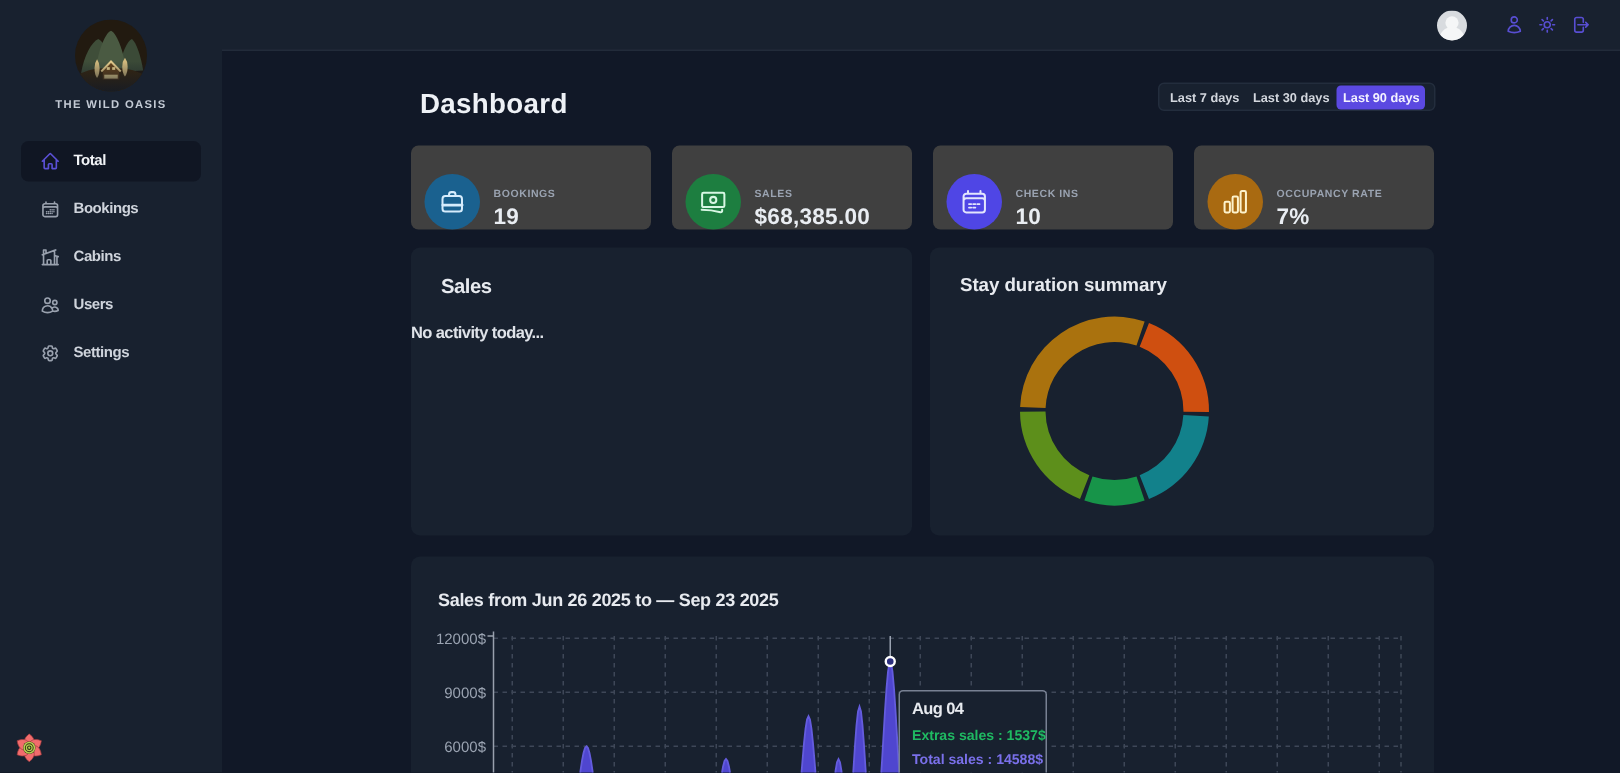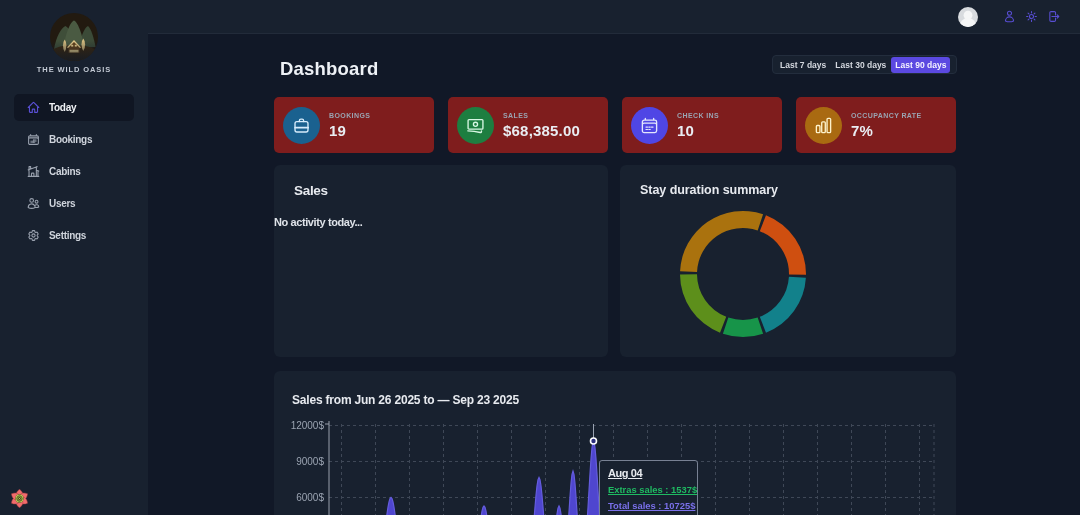--- a/index.html
+++ b/index.html
@@ -18,34 +18,34 @@
 .nav.active span { color:#f1f3f6; }
 
 .hic { top:10px; }
 
 #h1 { left:280px; top:57.5px; font-size:18.5px; font-weight:bold; color:#eef1f6; letter-spacing:0.2px; }
 
 #filter { left:772px; top:55px; width:185px; height:19px; background:#18212f; border:1px solid #232d3d; border-radius:4px; display:flex; align-items:center; padding:0 3px; gap:1px; }
 #filter .fb { font-size:8.5px; font-weight:bold; color:#d3d7de; padding:3px 4px; border-radius:3px; white-space:nowrap; }
 #filter .fb.on { background:#5b49e1; color:#f4f2ff; }
 
-.stat { top:97px; width:160px; height:56px; background:#7f1d1d; border-radius:5px; display:flex; align-items:center; }
+.stat { top:97px; width:160px; height:56px; background:#404040; border-radius:5px; display:flex; align-items:flex-end; }
 .stat .circ { width:37px; height:37px; border-radius:50%; margin-left:9px; display:flex; align-items:center; justify-content:center; flex:none; }
 .stat .txt { margin-left:9px; }
 .stat .lbl { font-size:7px; font-weight:bold; letter-spacing:0.4px; color:#9aa3b1; }
 .stat .val { font-size:15px; font-weight:bold; color:#e9edf2; margin-top:3px; letter-spacing:0.2px; }
 
 .card { background:#18212f; border-radius:6px; }
 .cardtitle { font-size:13.5px; font-weight:bold; color:#e7eaef; }
 
 .leg { display:flex; align-items:center; height:13.5px; font-size:9.5px; letter-spacing:-0.2px; font-weight:bold; }
 .leg i { width:9px; height:9px; border-radius:50%; margin-right:4px; flex:none; }
 
 #tip { left:599px; top:460px; width:99px; height:70px; background:#18212f; border:1px solid #788193; border-radius:3px; padding:6px 8px; }
-#tip div { white-space:nowrap;text-decoration:underline; }
+#tip div { white-space:nowrap; }
 #tip .t1 { color:#e7eaef; font-size:11.5px; font-weight:bold; }
 #tip .t2 { color:#1fba62; font-size:10.5px; font-weight:bold; margin-top:5px; }
 #tip .t3 { color:#7a70ea; font-size:10.5px; font-weight:bold; margin-top:4px; }
 </style>
 </head>
 <body>
 <div class="abs" id="sidebar"></div>
 <div class="abs" id="header"></div>
 
 <svg class="abs" style="left:50px;top:13px" width="48" height="48" viewBox="0 0 48 48">
@@ -73,21 +73,21 @@
     <rect x="19.5" y="36.8" width="9" height="2.6" fill="#ecd590"></rect>
     <rect x="0" y="0" width="48" height="48" fill="url(#fade)"></rect>
   </g>
 </svg>
 <div class="abs" id="brand">THE WILD OASIS</div>
 
 <div class="abs nav active" style="top:94px">
   <svg width="13" height="13" viewBox="0 0 24 24" fill="none" stroke="#5b50d6" stroke-width="2" stroke-linecap="round" stroke-linejoin="round">
       <path d="M2.25 12l8.954-8.955a1.126 1.126 0 011.591 0L21.75 12M4.5 9.75v10.125c0 .621.504 1.125 1.125 1.125H9.75v-4.875c0-.621.504-1.125 1.125-1.125h2.25c.621 0 1.125.504 1.125 1.125V21h4.125c.621 0 1.125-.504 1.125-1.125V9.75"></path>
     </svg>
-  <span>Today</span>
+  <span>Total</span>
 </div>
 <div class="abs nav" style="top:126px">
   <svg width="13" height="13" viewBox="0 0 24 24" fill="none" stroke="#99a1ae" stroke-width="2" stroke-linecap="round" stroke-linejoin="round">
       <path d="M6.75 3v2.25M17.25 3v2.25M3 18.75V7.5a2.25 2.25 0 012.25-2.25h13.5A2.25 2.25 0 0121 7.5v11.25m-18 0A2.25 2.25 0 005.25 21h13.5A2.25 2.25 0 0021 18.75m-18 0v-7.5A2.25 2.25 0 015.25 9h13.5A2.25 2.25 0 0121 11.25v7.5m-9-6h.008v.008H12v-.008zM12 15h.008v.008H12V15zm0 2.25h.008v.008H12v-.008zM9.75 15h.008v.008H9.75V15zm0 2.25h.008v.008H9.75v-.008zM7.5 15h.008v.008H7.5V15zm0 2.25h.008v.008H7.5v-.008zm6.75-4.5h.008v.008h-.008v-.008zm0 2.25h.008v.008h-.008V15zm0 2.25h.008v.008h-.008v-.008zm2.25-4.5h.008v.008H16.5v-.008zm0 2.25h.008v.008H16.5V15z"></path>
     </svg>
   <span>Bookings</span>
 </div>
 <div class="abs nav" style="top:158px">
   <svg width="13" height="13" viewBox="0 0 24 24" fill="none" stroke="#99a1ae" stroke-width="2" stroke-linecap="round" stroke-linejoin="round">
       <path d="M8.25 21v-4.875c0-.621.504-1.125 1.125-1.125h2.25c.621 0 1.125.504 1.125 1.125V21m0 0h4.5V3.545M12.75 21h7.5V10.75M2.25 21h1.5m18 0h-18M2.25 9l4.5-1.636M18.75 3l-1.5.545m0 6.205l3 1m1.5.5l-1.5-.5M6.75 7.364V3h-3v18m3-13.636l10.5-3.819"></path>
@@ -235,21 +235,21 @@
     <text x="50" y="94" fill="#9aa3b1" font-size="10" text-anchor="end">9000$</text>
     <text x="50" y="130" fill="#9aa3b1" font-size="10" text-anchor="end">6000$</text>
 
     <path d="M55 200 L99 200 L100 199.2 L101 198.7 L102 197.8 L103 196.6 L104 194.8 L105 192.3 L106 188.9 L107 184.6 L108 179.3 L109 173.0 L110 165.8 L111 158.1 L112 150.3 L113 142.8 L114 136.1 L115 131.0 L116 127.6 L117 126.5 L118 127.6 L119 131.0 L120 136.1 L121 142.8 L122 150.3 L123 158.1 L124 165.8 L125 173.0 L126 179.3 L127 184.6 L128 188.9 L129 192.3 L130 194.8 L131 196.6 L132 197.8 L133 198.7 L134 199.2 L135 200 L195 200 L196 198.8 L197 197.9 L198 196.6 L199 194.5 L200 191.6 L201 187.6 L202 182.4 L203 176.1 L204 168.8 L205 161.0 L206 153.1 L207 145.9 L208 140.1 L209 136.3 L210 135.0 L211 136.3 L212 140.1 L213 145.9 L214 153.1 L215 161.0 L216 168.8 L217 176.1 L218 182.4 L219 187.6 L220 191.6 L221 194.5 L222 196.6 L223 197.9 L224 198.8 L225 200 L250 200 L251 199.1 L252 198.3 L253 196.9 L254 194.7 L255 191.2 L256 186.3 L257 179.4 L258 170.7 L259 160.1 L260 148.3 L261 136.0 L262 124.4 L263 114.9 L264 108.7 L265 106.5 L266 108.7 L267 114.9 L268 124.4 L269 136.0 L270 148.3 L271 160.1 L272 170.7 L273 179.4 L274 186.3 L275 191.2 L276 194.7 L277 192.2 L278 187.1 L279 180.2 L280 171.6 L281 161.7 L282 151.7 L283 143.1 L284 137.1 L285 135.0 L286 137.1 L287 143.1 L288 151.7 L289 161.7 L290 171.6 L291 180.2 L292 180.2 L293 169.6 L294 156.2 L295 141.1 L296 125.7 L297 112.4 L298 103.3 L299 100.0 L300 103.3 L301 112.4 L302 125.7 L303 141.1 L304 156.2 L305 169.6 L306 180.2 L307 187.9 L308 193.1 L309 190.4 L310 184.6 L311 176.5 L312 165.7 L313 152.2 L314 136.5 L315 119.5 L316 102.7 L317 87.9 L318 76.7 L319 70.8 L320 70.8 L321 76.7 L322 87.9 L323 102.7 L324 119.5 L325 136.5 L326 152.2 L327 165.7 L328 176.5 L329 184.6 L330 190.4 L331 194.3 L332 196.8 L333 198.3 L334 199.1 L335 200 L660 200 Z" fill="#4f46cf" stroke="#645cdd" stroke-width="1.2"></path>
     <line x1="319.5" y1="53" x2="319.5" y2="67" stroke="#9aa3b1" stroke-width="1"></line>
     <circle cx="319.5" cy="70" r="3" fill="#2c2f7e" stroke="#fff" stroke-width="1.6"></circle>
   </svg>
   <div id="tip" style="position:absolute;left:325px;top:89px;width:99px;height:111px;background:#18212f;border:1px solid #788193;border-radius:3px;padding:6px 8px 6px 8px">
     <div class="t1" style="color:#e7eaef;font-size:11px;letter-spacing:-0.4px;font-weight:bold">Aug 04</div>
     <div class="t2" style="color:#1fba62;font-size:9.4px;font-weight:bold;margin-top:5px">Extras sales : 1537$</div>
-    <div class="t3" style="color:#7a70ea;font-size:9.4px;font-weight:bold;margin-top:4.5px">Total sales : 10725$</div>
+    <div class="t3" style="color:#7a70ea;font-size:9.4px;font-weight:bold;margin-top:4.5px">Total sales : 14588$</div>
   </div>
 </div>
 
 <svg class="abs" style="left:10px;top:489px" width="19" height="19" viewBox="0 0 22 22">
   <g transform="translate(11,11)">
     <g fill="#f26c6c" stroke="#a03a3e" stroke-width="0.5">
       <path d="M0,-10.8 C2.9,-8.6 3.9,-6.3 3.9,-4.6 C3.9,-2.2 2.1,-1 0,-1 C-2.1,-1 -3.9,-2.2 -3.9,-4.6 C-3.9,-6.3 -2.9,-8.6 0,-10.8 Z"></path>
       <path d="M0,-10.8 C2.9,-8.6 3.9,-6.3 3.9,-4.6 C3.9,-2.2 2.1,-1 0,-1 C-2.1,-1 -3.9,-2.2 -3.9,-4.6 C-3.9,-6.3 -2.9,-8.6 0,-10.8 Z" transform="rotate(60)"></path>
       <path d="M0,-10.8 C2.9,-8.6 3.9,-6.3 3.9,-4.6 C3.9,-2.2 2.1,-1 0,-1 C-2.1,-1 -3.9,-2.2 -3.9,-4.6 C-3.9,-6.3 -2.9,-8.6 0,-10.8 Z" transform="rotate(120)"></path>
       <path d="M0,-10.8 C2.9,-8.6 3.9,-6.3 3.9,-4.6 C3.9,-2.2 2.1,-1 0,-1 C-2.1,-1 -3.9,-2.2 -3.9,-4.6 C-3.9,-6.3 -2.9,-8.6 0,-10.8 Z" transform="rotate(180)"></path>

